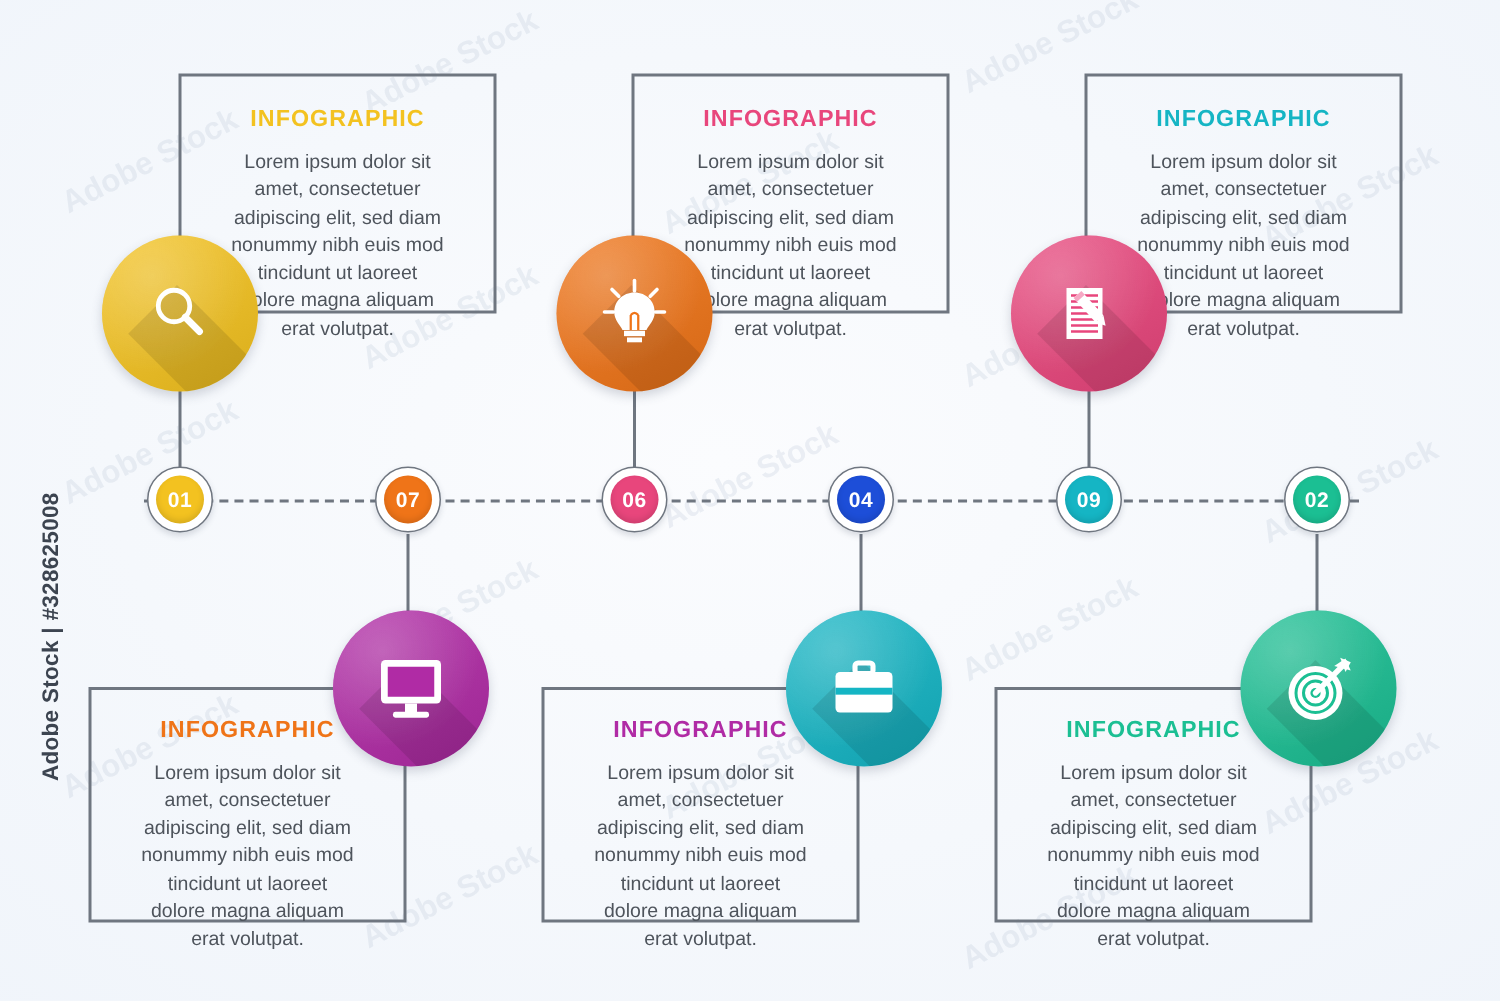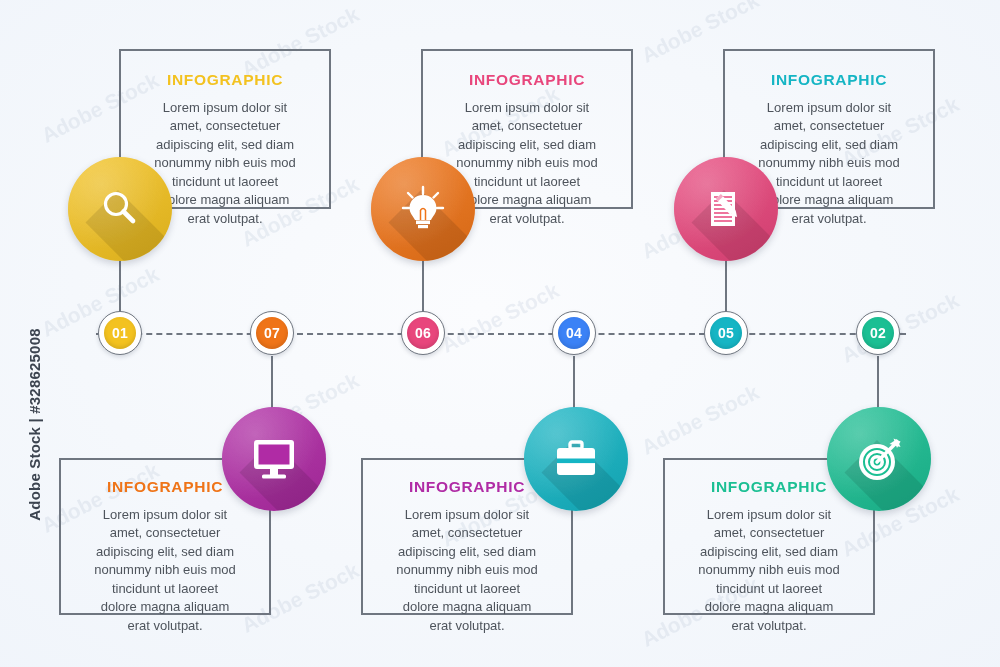--- a/index.html
+++ b/index.html
@@ -360,27 +360,27 @@
     <div class="disc" style="background: rgb(239, 116, 24);">
       <span>07</span>
     </div>
   </div>
   <div class="marker mk-3">
     <div class="disc" style="background: rgb(232, 70, 124);">
       <span>06</span>
     </div>
   </div>
   <div class="marker mk-4">
-    <div class="disc" style="background: #3b82f6;">
+    <div class="disc" style="background: #1d4ed8;">
       <span>04</span>
     </div>
   </div>
   <div class="marker mk-5">
     <div class="disc" style="background: rgb(21, 181, 196);">
-      <span>05</span>
+      <span>09</span>
     </div>
   </div>
   <div class="marker mk-6">
     <div class="disc" style="background: rgb(27, 191, 147);">
       <span>02</span>
     </div>
   </div>
 
 </div>
 

